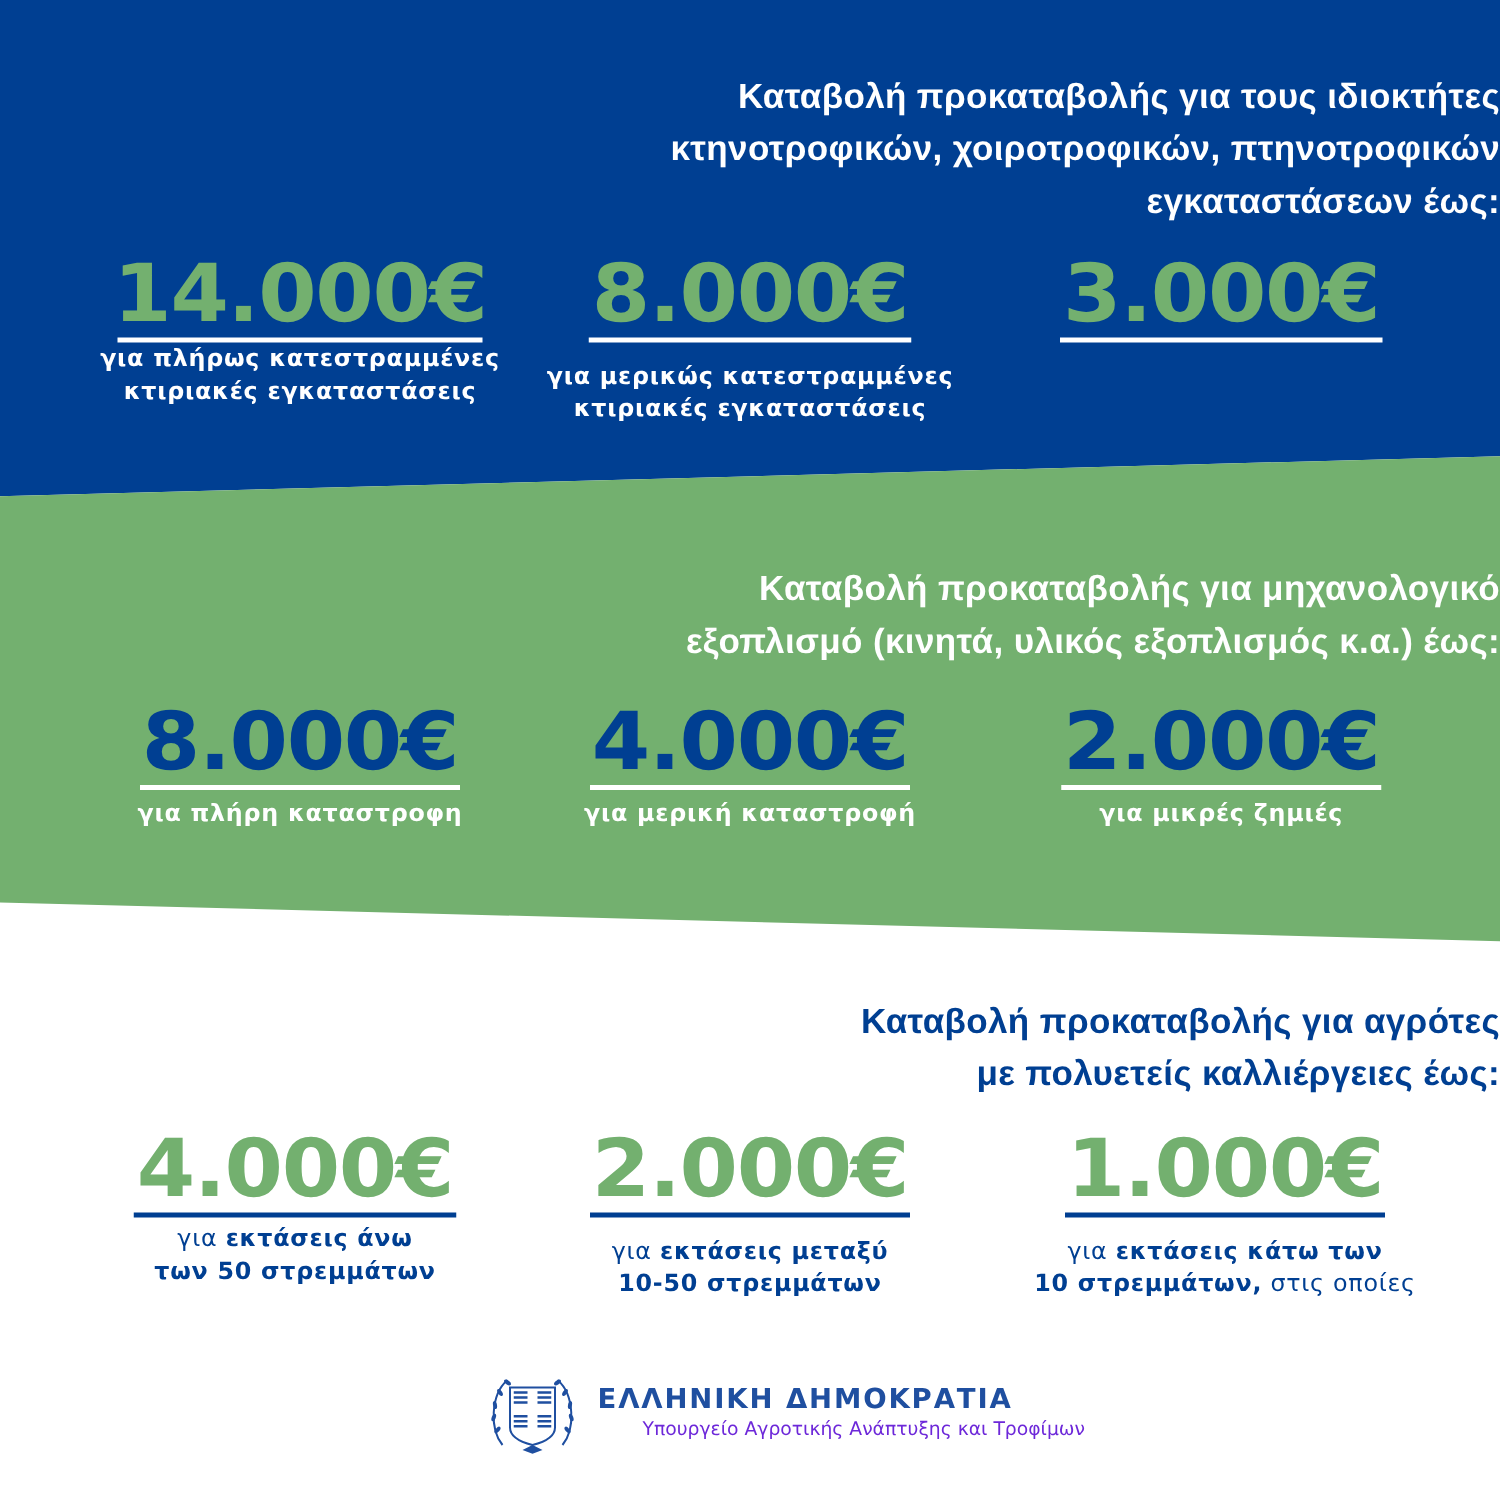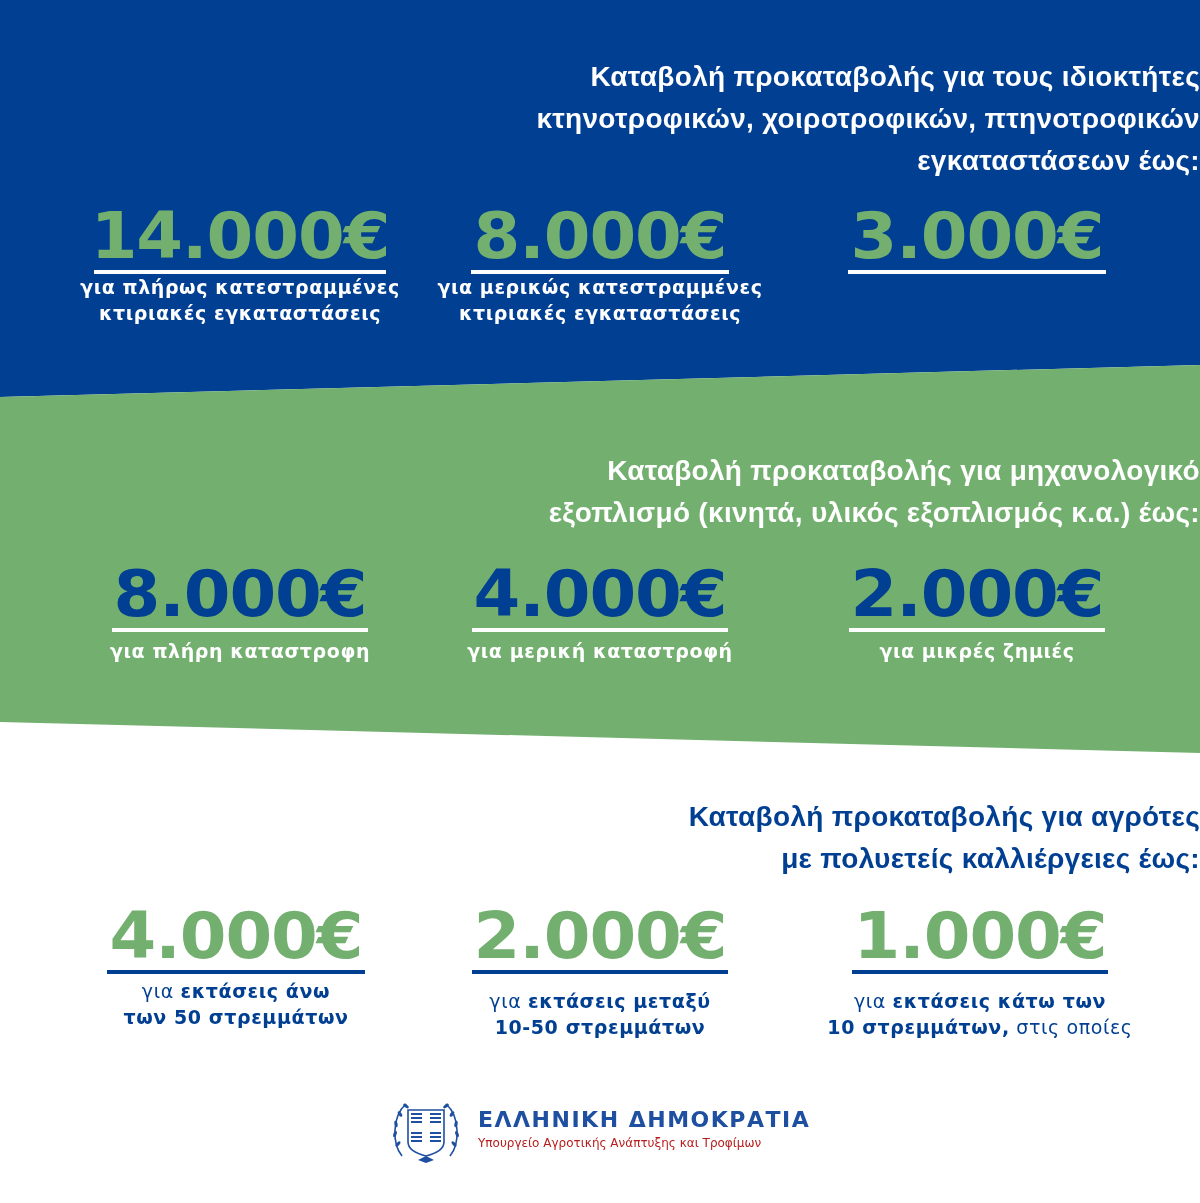--- a/index.html
+++ b/index.html
@@ -79,24 +79,25 @@
       font-family: "DejaVu Sans", sans-serif;
       font-weight: bold;
       font-size: 22px;
       letter-spacing: 1.5px;
       line-height: 26px;
       color: #1f4fa0;
     }
     .footer-sub {
       display: block;
       font-family: "DejaVu Sans", sans-serif;
-      font-size: 12px;
+      font-size: 15px;
       line-height: 20px;
-      color: #b91c1c;
+      color: #6d28d9;
       font-weight: normal;
+      margin-left: 36px;
     }
   </style>
 </head>
 <body>
 
 <svg class="bg" viewBox="0 0 1200 1203" width="1200" height="1203">
   <rect x="0" y="0" width="1200" height="1203" fill="#ffffff"></rect>
   <polygon points="0,0 1200,0 1200,365 0,397" fill="#003F92"></polygon>
   <polygon points="0,397 1200,365 1200,753 0,722" fill="#73B06F"></polygon>
 </svg>
@@ -113,21 +114,21 @@
     <span class="amount-rule" style="width:292px; margin-top:2px;"></span>
     <span class="amount-desc" style="">
       <span class="line">για πλήρως κατεστραμμένες</span>
       <span class="line">κτιριακές εγκαταστάσεις</span>
     </span>
   </div>
 
   <div class="amount-col" style="left:430px; width:340px; top:204px;">
     <span class="amount-value">8.000€</span>
     <span class="amount-rule" style="width:258px; margin-top:2px;"></span>
-    <span class="amount-desc" style="">
+    <span class="amount-desc" style="margin-top:14px;">
       <span class="line">για μερικώς κατεστραμμένες</span>
       <span class="line">κτιριακές εγκαταστάσεις</span>
     </span>
   </div>
 
   <div class="amount-col" style="left:802px; width:350px; top:204px;">
     <span class="amount-value">3.000€</span>
     <span class="amount-rule" style="width:258px; margin-top:2px;"></span>
   </div>
 </div>

